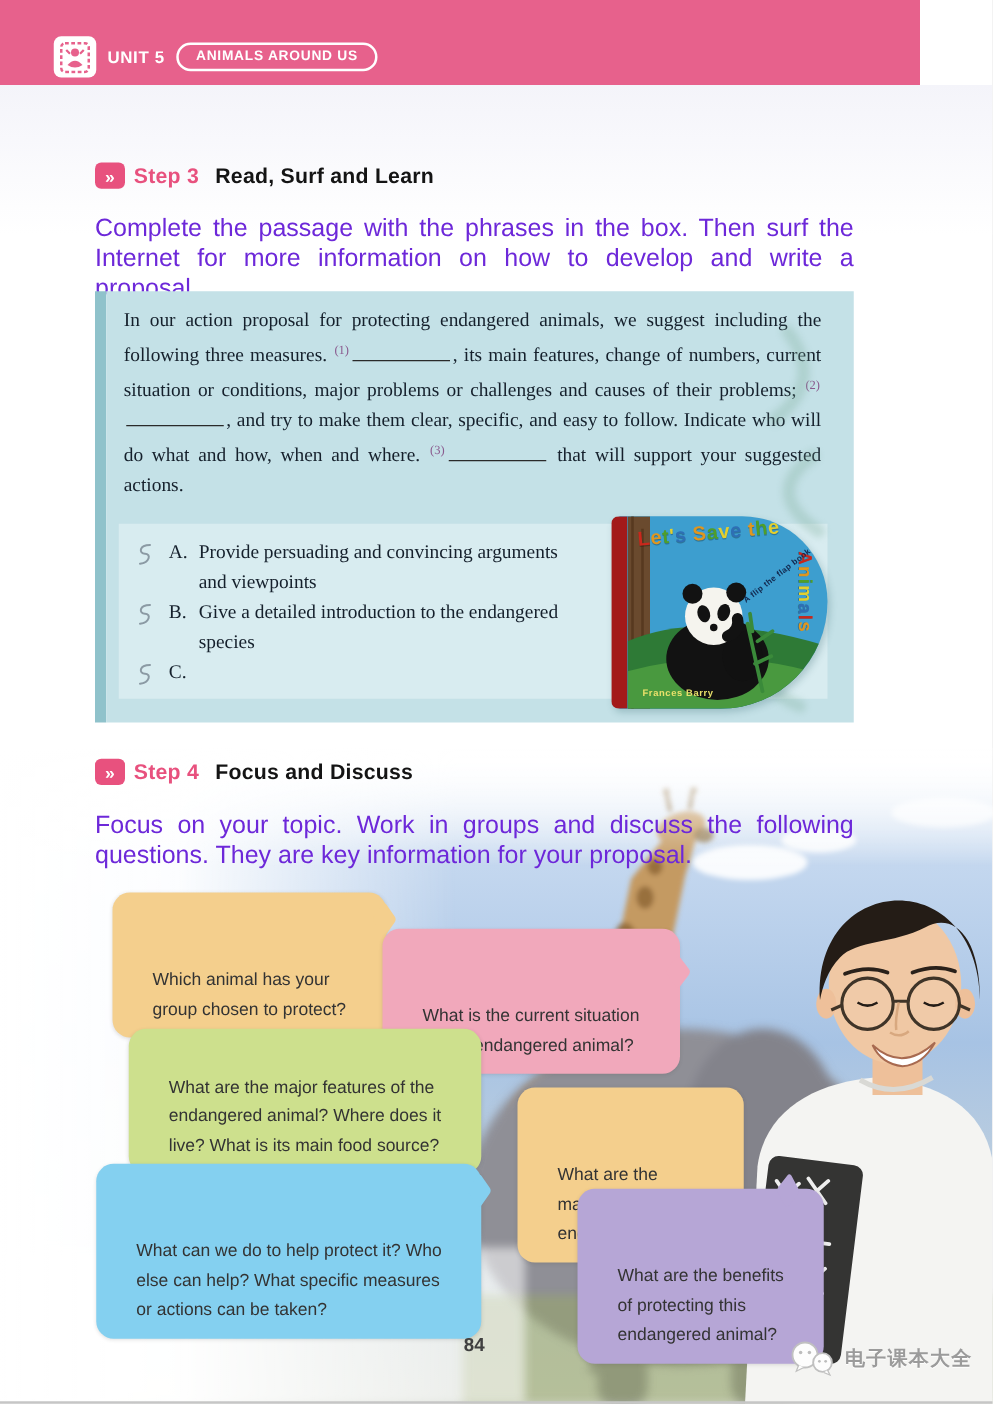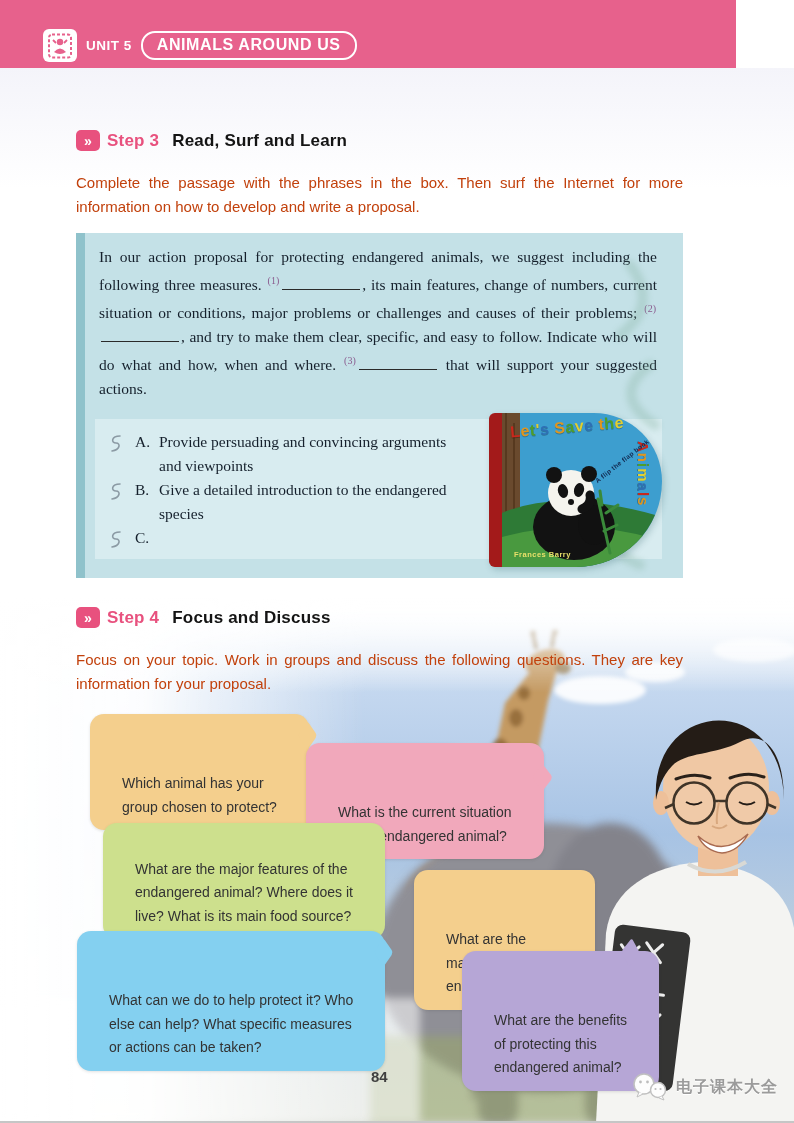--- a/index.html
+++ b/index.html
@@ -10,31 +10,31 @@
         background:linear-gradient(#f4f4fa,#ffffff);z-index:0;}
 
   
   .header{position:absolute;left:0;top:0;width:736px;height:68px;z-index:5;
           display:flex;align-items:flex-end;}
   .header-inner{display:flex;align-items:center;gap:9px;margin:0 0 6px 43px;}
   .logo-chip{width:34px;height:33px;background:#fff;border-radius:6px;display:flex;
              align-items:center;justify-content:center;}
   .unit-label{color:#fff;font-weight:bold;font-size:13.5px;letter-spacing:.5px;}
   .unit-badge{border:2.5px solid #fff;border-radius:14px;padding:3px 14px 4px 14px;
-              color:#fff;font-weight:bold;font-size:16px;letter-spacing:.6px;}
+              color:#fff;font-weight:bold;font-size:11px;letter-spacing:.6px;}
 
   
   .step-head{position:absolute;left:76px;display:flex;align-items:center;gap:7px;z-index:2;}
   .step-chip{width:24px;height:21px;border-radius:5px;color:#fff;font-weight:bold;
              font-size:14px;display:flex;align-items:center;justify-content:center;line-height:1;}
   .step-label{font-weight:bold;font-size:17px;letter-spacing:.2px;}
   .step-title{font-weight:bold;font-size:17px;color:#141414;margin-left:6px;letter-spacing:.2px;}
 
-  .intro{position:absolute;left:76px;width:607px;font-size:15px;line-height:24px;
-         color:#c2410c;text-align:justify;z-index:2;}
+  .intro{position:absolute;left:76px;width:607px;font-size:20px;line-height:24px;
+         color:#6d28d9;text-align:justify;z-index:2;}
 
   
   .passage-box{position:absolute;left:76px;top:233px;width:607px;height:345px;z-index:2;}
   .passage-edge{position:absolute;left:0;top:0;width:9px;height:100%;}
   .passage-fill{position:absolute;left:9px;top:0;right:0;bottom:0;}
   .passage-text{position:absolute;left:23px;top:12px;width:558px;
          font-family:"Liberation Serif",serif;font-size:15.5px;line-height:24px;
          color:#15202c;text-align:justify;}
   .passage-text sup{font-size:10px;color:#8a5a8e;margin:0 1px;}
   .blank{display:inline-block;width:78px;height:13px;border-bottom:1.3px solid #2a2a2a;

